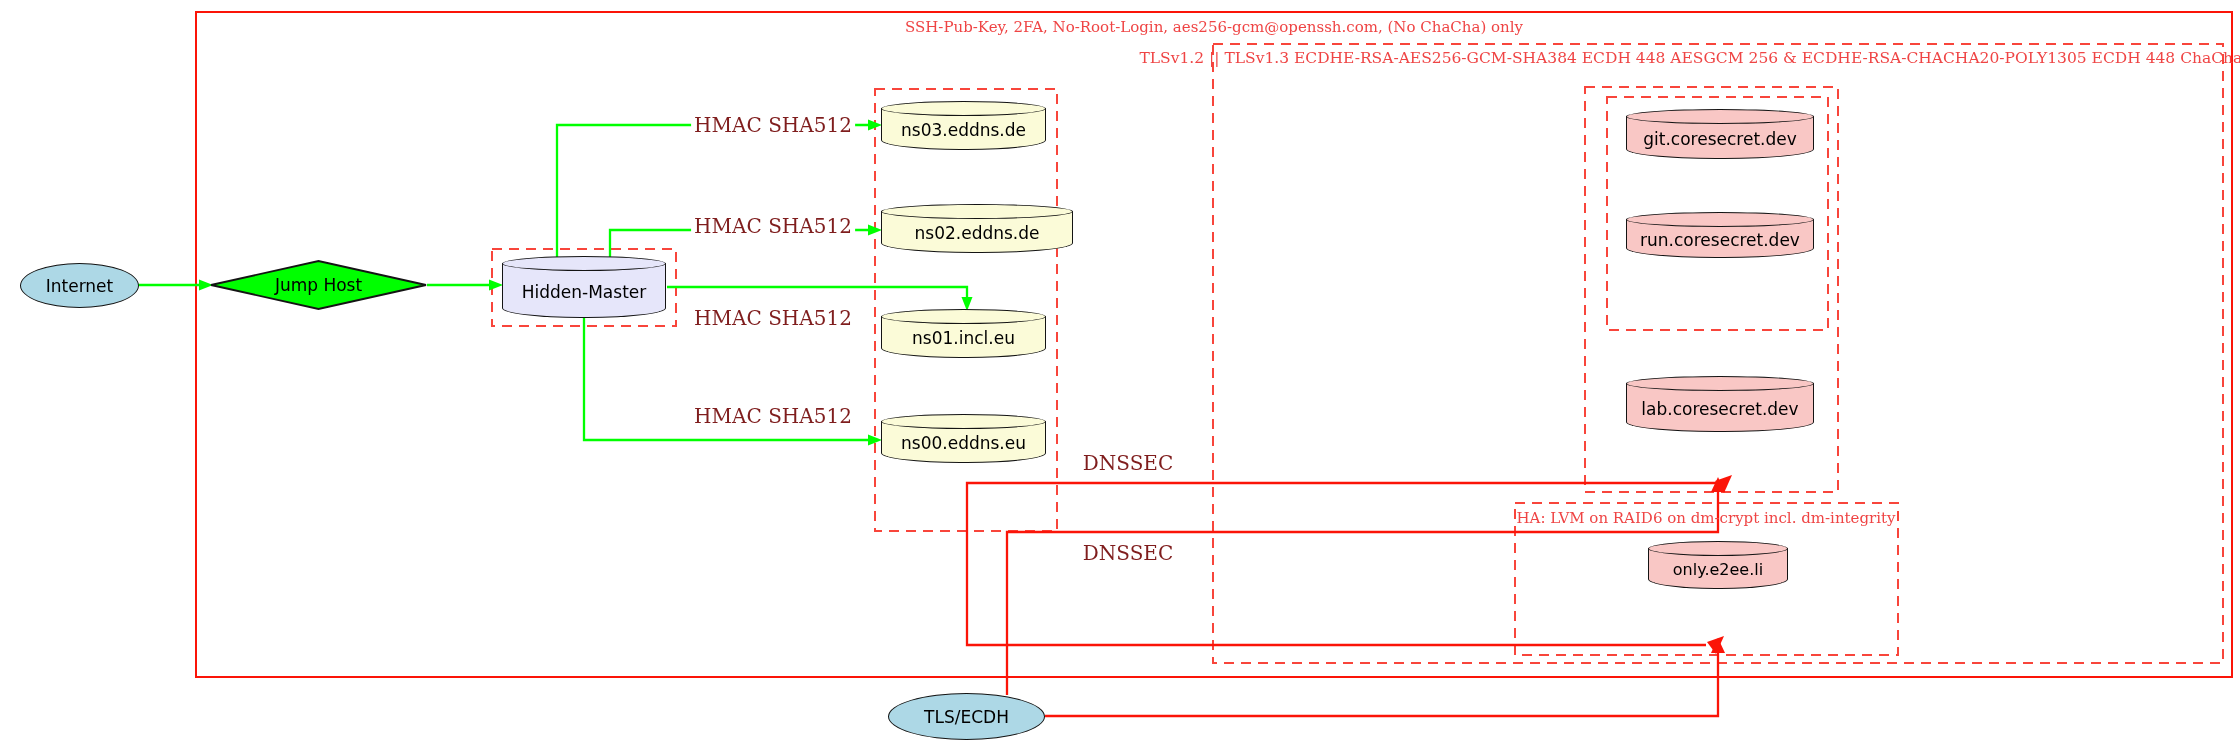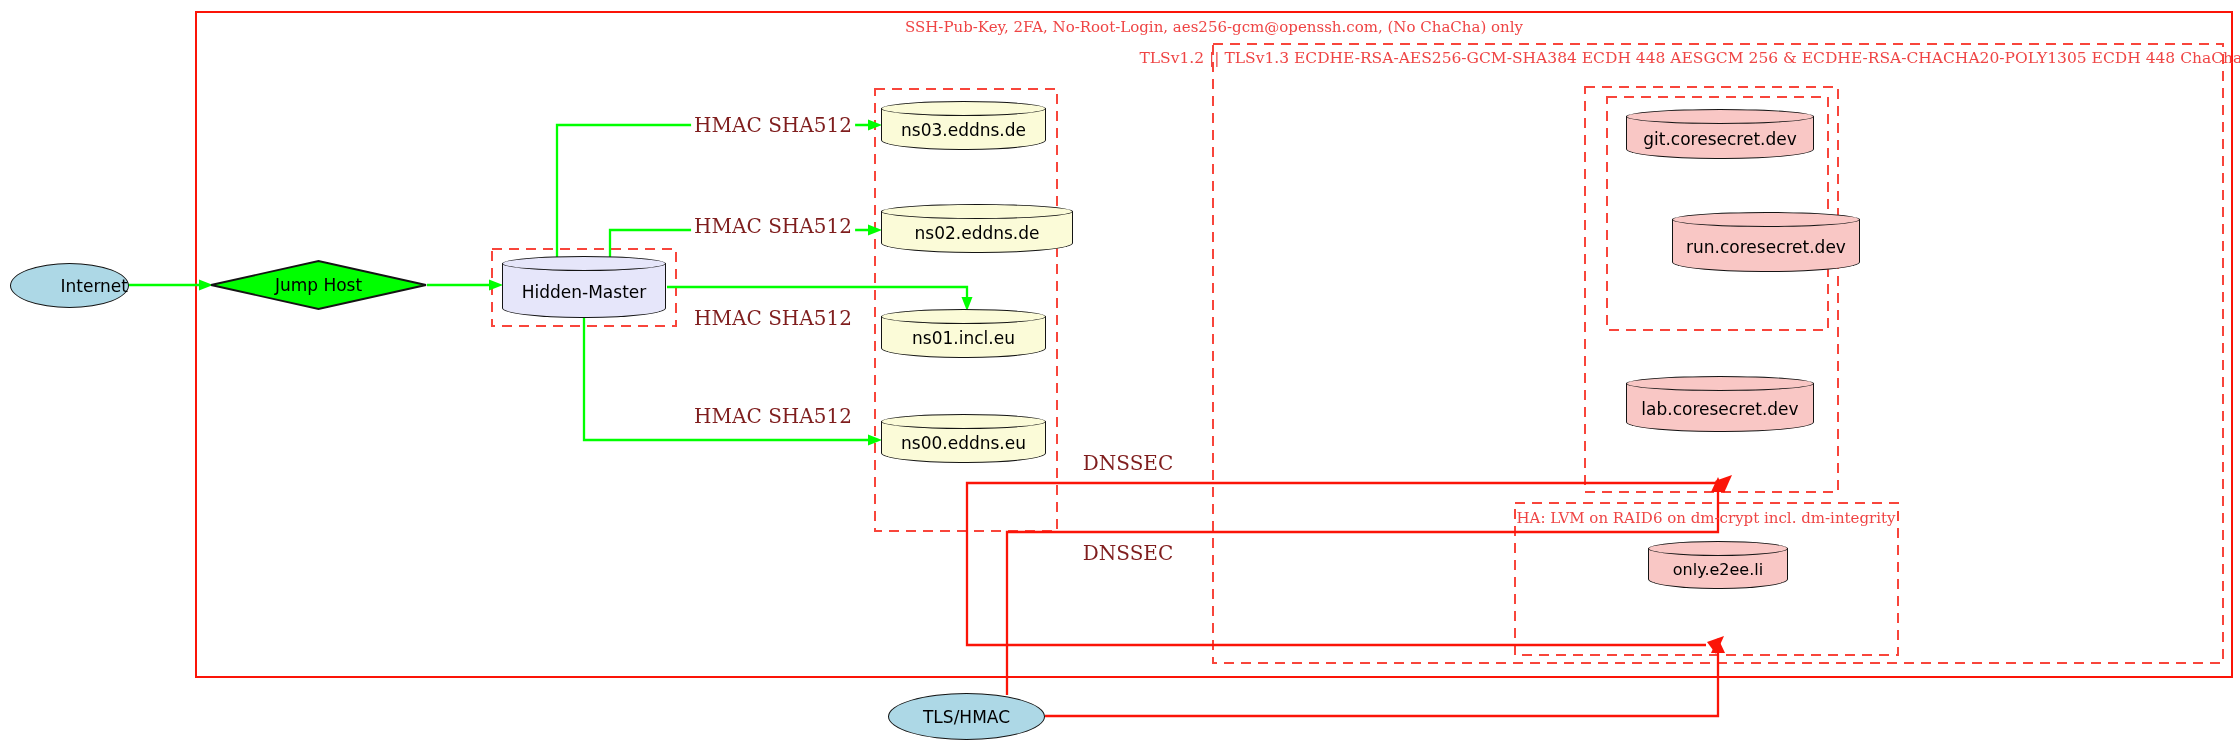--- a/index.html
+++ b/index.html
@@ -88,21 +88,21 @@
   <div class="cluster-label tls" style="left:1718px;top:58px;">TLSv1.2 || TLSv1.3 ECDHE-RSA-AES256-GCM-SHA384 ECDH 448 AESGCM 256 &amp; ECDHE-RSA-CHACHA20-POLY1305 ECDH 448 ChaCha20 256</div>
   <div class="cluster-label" style="left:1706px;top:518px;">HA: LVM on RAID6 on dm-crypt incl. dm-integrity</div>
 
   <div class="edge-label" style="left:773px;top:125px;">HMAC SHA512</div>
   <div class="edge-label" style="left:773px;top:226px;">HMAC SHA512</div>
   <div class="edge-label" style="left:773px;top:318px;">HMAC SHA512</div>
   <div class="edge-label" style="left:773px;top:416px;">HMAC SHA512</div>
   <div class="edge-label" style="left:1128px;top:463px;">DNSSEC</div>
   <div class="edge-label" style="left:1128px;top:553px;">DNSSEC</div>
 
-  <div class="node ellipse-node fill-blue" style="left:10px;top:263px;width:119px;height:45px;justify-content:flex-end;">
+  <div class="node ellipse-node fill-blue" style="left:20px;top:263px;width:119px;height:45px;">
     <span>Internet</span>
   </div>
 
   <div class="node diamond-node" style="left:210px;top:260px;width:217px;height:50px;">
     <svg width="217" height="50" viewBox="0 0 217 50">
       <polygon points="1,25 108.5,1 216,25 108.5,49" fill="#00ff00" stroke="#141414" stroke-width="1.8"></polygon>
     </svg>
     <span class="dlabel">Jump Host</span>
   </div>
 
@@ -131,34 +131,34 @@
     <div class="cyl-top"></div>
     <div class="cyl-body"></div>
     <div class="cyl-label">ns00.eddns.eu</div>
   </div>
 
   <div class="cyl cyl-pink" style="left:1626px;top:109px;width:188px;height:50px;">
     <div class="cyl-top"></div>
     <div class="cyl-body"></div>
     <div class="cyl-label">git.coresecret.dev</div>
   </div>
-  <div class="cyl cyl-pink" style="left:1626px;top:212px;width:188px;height:60px;margin-left:46px;">
+  <div class="cyl cyl-pink" style="left:1626px;top:212px;width:188px;height:46px;">
     <div class="cyl-top"></div>
     <div class="cyl-body"></div>
     <div class="cyl-label">run.coresecret.dev</div>
   </div>
   <div class="cyl cyl-pink" style="left:1626px;top:376px;width:188px;height:56px;">
     <div class="cyl-top"></div>
     <div class="cyl-body"></div>
     <div class="cyl-label">lab.coresecret.dev</div>
   </div>
 
   <div class="cyl cyl-pink" style="left:1648px;top:541px;width:140px;height:48px;">
     <div class="cyl-top"></div>
     <div class="cyl-body"></div>
     <div class="cyl-label" style="font-size:16px;">only.e2ee.li</div>
   </div>
 
   <div class="node ellipse-node fill-blue" style="left:888px;top:693px;width:157px;height:47px;">
-    <span>TLS/HMAC</span>
+    <span>TLS/ECDH</span>
   </div>
 
 </div>
 
 </body></html>

